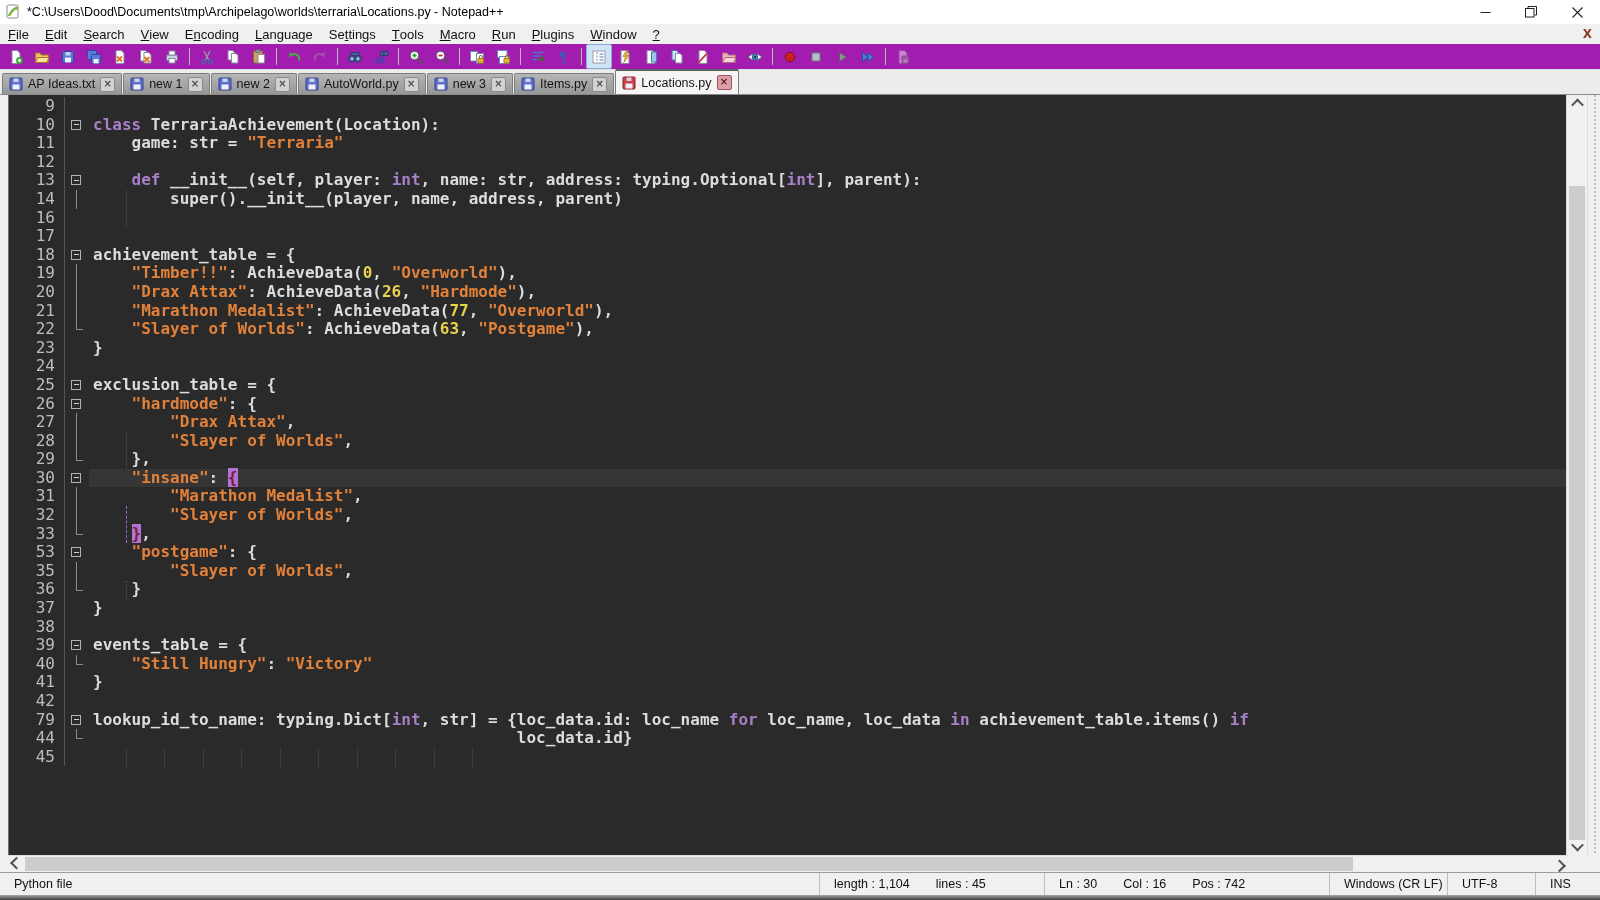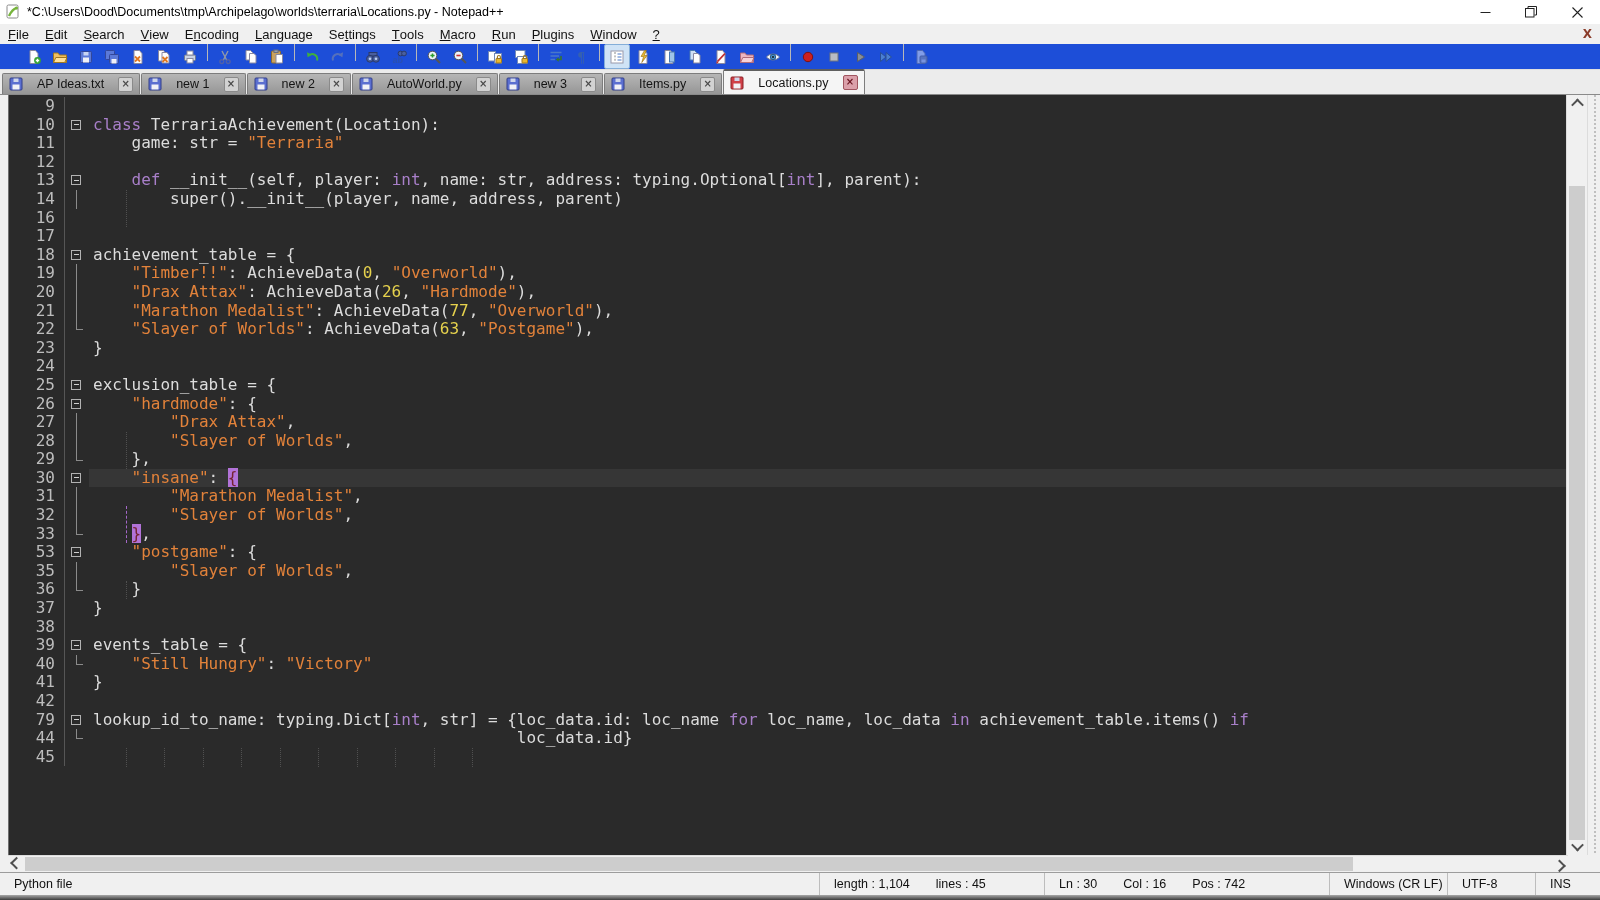--- a/index.html
+++ b/index.html
@@ -14,49 +14,49 @@
   .wbtn{width:46px;height:100%;display:flex;align-items:center;justify-content:center;}
 
   
   #menubar{height:20px;background:#f0f0f0;display:flex;align-items:center;flex:none;font-size:13px;color:#111;}
   .mitems{display:flex;height:100%;}
   .mitem{padding:0 8px;display:flex;align-items:center;white-space:nowrap;}
   .mitem u{text-decoration:underline;}
   #menuclose{margin-left:auto;margin-right:8px;color:#8a3c2a;font-weight:bold;font-size:12px;font-family:"DejaVu Sans",sans-serif;}
 
   
-  #toolbar{height:25px;background:#1d4ed8;display:flex;padding-left:21px;flex:none;border-bottom:1px solid #e0e0e0;}
+  #toolbar{height:25px;background:#a21caf;display:flex;align-items:center;padding-left:3px;flex:none;border-bottom:1px solid #e0e0e0;}
   .tbtn{width:24px;height:23px;display:flex;align-items:center;justify-content:center;border:1px solid transparent;border-radius:2px;flex:none;}
   .tbtn.active{background:#cfe3f6;border-color:#84aed8;}
   .tbtn.disabled{opacity:.45;filter:grayscale(.9);}
   .tsep{width:1px;height:17px;background:#b8b8b8;margin:0 4px;flex:none;}
 
   
   #tabbar{height:24px;background:#ececec;display:flex;align-items:flex-end;padding-left:2px;flex:none;}
-  .tab{display:flex;align-items:center;gap:14px;padding:0 6px;height:20px;margin-top:3px;margin-right:1px;
+  .tab{display:flex;align-items:center;gap:5px;padding:0 6px;height:20px;margin-top:3px;margin-right:1px;
        background:linear-gradient(#b6b6b6,#969696);border:1px solid #7d7d7d;border-bottom:none;
        border-radius:2px 2px 0 0;font-size:12.5px;color:#141414;white-space:nowrap;}
   .tab.active{background:#f5f5f5;height:23px;margin-top:12px;border-top:2px solid #5f5f5f;}
   .tclose{width:13px;height:13px;border:1px solid #8a8a8a;background:#d2d2d2;color:#4a4a4a;
           font:bold 10px/11px "DejaVu Sans",sans-serif;text-align:center;border-radius:2px;}
   .tab.active .tclose{background:#dba0aa;border-color:#a05560;color:#6a1420;}
 
   
   #mainrow{flex:none;height:760px;display:flex;background:#f0f0f0;border-top:1px solid #8a8a8a;}
   #leftstrip{width:8px;background:#f0f0f0;border-right:1px solid #6f6f6f;flex:none;}
   #editor{flex:1;background:#2a2a2a;position:relative;overflow:hidden;padding-top:2px;}
   .cl{display:flex;height:18.6px;line-height:18.6px;font:16px/18.6px "DejaVu Sans Mono",monospace;}
   .ln{width:46px;text-align:right;padding-right:9px;color:#bdbdbd;flex:none;}
   .fm{width:24px;position:relative;border-left:1px solid #565656;flex:none;}
   .fbox{position:absolute;left:6px;top:4px;width:10px;height:10px;border:1px solid #b2b2b2;background:#2a2a2a;box-sizing:border-box;}
   .fbox::after{content:'';position:absolute;left:1.5px;top:3.5px;width:5px;height:1px;background:#d0d0d0;}
   .fline{position:absolute;left:11px;top:0;bottom:0;width:1px;background:#8b8b8b;}
   .fline.half{bottom:50%;}
   .ffoot{position:absolute;left:11px;top:50%;width:7px;height:1px;background:#8b8b8b;}
-  .ct{flex:1;white-space:pre;padding-left:4px;color:#dcdcdc;}
+  .ct{flex:1;white-space:pre;padding-left:4px;color:#dcdcdc;font-weight:bold;}
   .cur .ct{background:#363636;}
   .t-pl{color:#dcdcdc}.t-kw{color:#a87fc9}.t-str{color:#e2823a}.t-num{color:#e5d14d}
   .t-bm{background:#b273d8;color:#762431;}
   .guide{position:absolute;width:0;border-left:1px dotted #505050;}
   .guide.p{border-left:1px dashed #a468c8;}
 
   
   #vscroll{width:20px;background:#f0f0f0;position:relative;flex:none;border-left:1px solid #dcdcdc;}
   .varr{height:17px;display:flex;align-items:center;justify-content:center;}
   .chev{width:7px;height:7px;border-left:2px solid #505050;border-top:2px solid #505050;}

